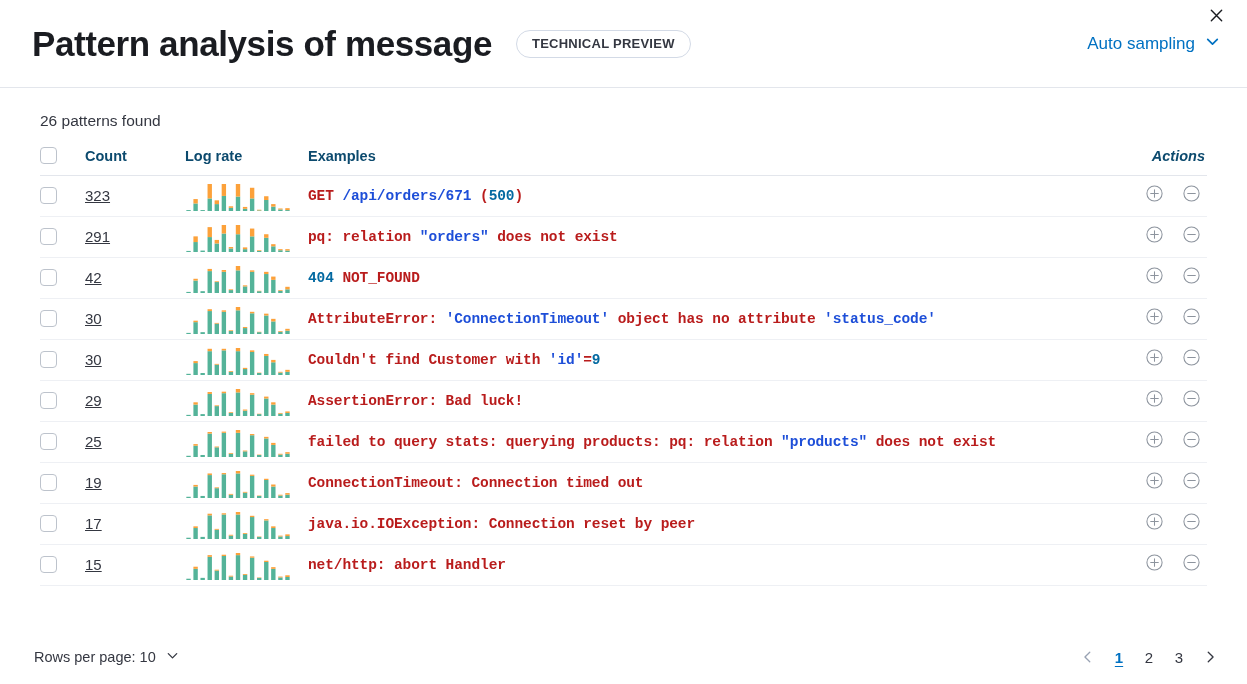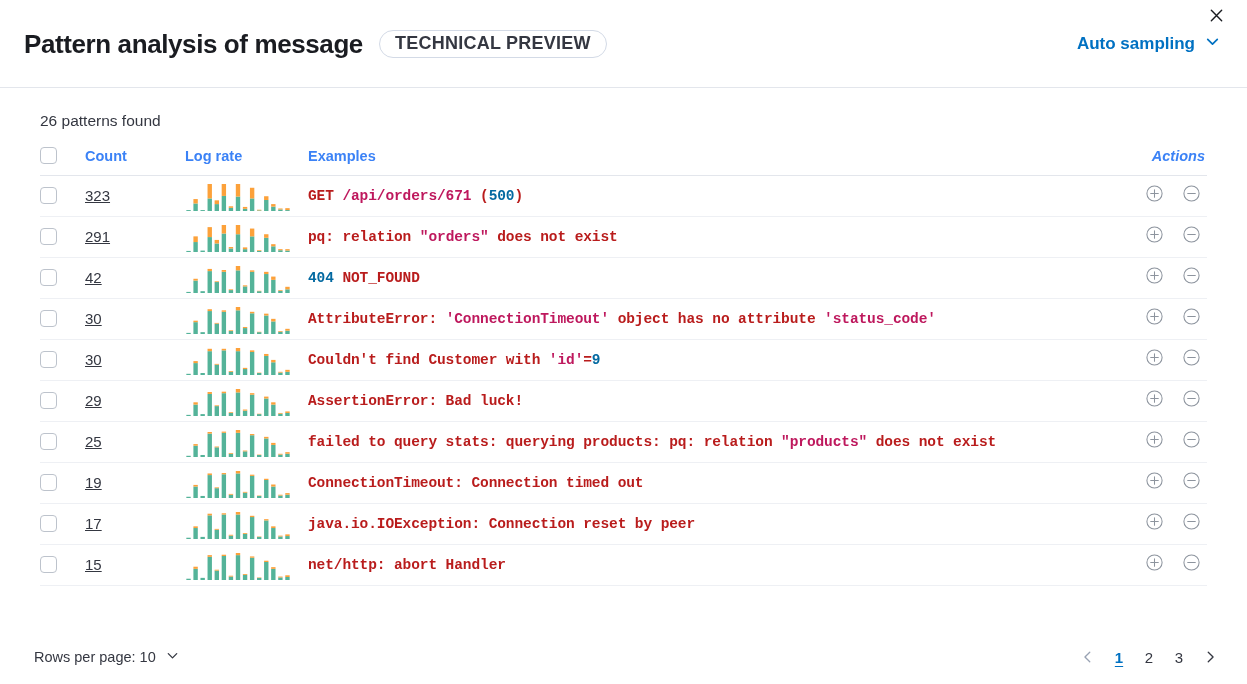--- a/index.html
+++ b/index.html
@@ -17,49 +17,49 @@
   .hdr {
     position: relative;
     height: 88px;
     padding: 0 24px;
     display: flex;
     align-items: center;
     border-bottom: 1px solid #e3e6ec;
   }
   .hdr-left { display:flex; align-items:center; gap:16px; }
   .page-title {
-    font-size: 26px;
+    font-size: 35px;
     font-weight: 700;
     letter-spacing: -0.4px;
     color: #1a1c21;
     line-height: 1;
-    margin: 0;
+    margin: 8px;
     white-space: nowrap;
   }
   .tech-badge {
     display:inline-flex; align-items:center; justify-content:center;
     height: 28px;
     padding: 0 15px;
     border: 1px solid #d3dae6;
     border-radius: 14px;
-    font-size: 18px;
+    font-size: 13px;
     font-weight: 700;
     letter-spacing: 0.25px;
     color: #343741;
     background: #fff;
     white-space: nowrap;
   }
   .hdr-right {
     margin-left: auto;
     display: flex;
     align-items: center;
     gap: 9px;
     color: #0071c2;
     font-size: 17px;
-    font-weight: 700;
+    font-weight: 400;
     cursor: pointer;
     padding-right: 2px;
   }
   .chev { display:block; }
   .close-btn {
     position: absolute;
     top: 2px; right: 18px;
     width: 26px; height: 26px;
     display:flex; align-items:center; justify-content:center;
     cursor: pointer;
@@ -73,21 +73,21 @@
     color: #343741;
     padding: 24px 0 16px 0;
     line-height: 1.2;
   }
 
   table.pat { width: 100%; border-collapse: collapse; table-layout: fixed; }
   table.pat th {
     text-align: left;
     font-size: 14.5px;
     font-weight: 700;
-    color: #3b82f6;
+    color: #0c4a6e;
     padding: 0 0 11px 0;
     border-bottom: 1px solid #e3e6ec;
     vertical-align: bottom;
   }
   table.pat td {
     border-bottom: 1px solid #eef0f4;
     padding: 0;
     vertical-align: middle;
     height: 41px;
   }
@@ -123,21 +123,21 @@
 
   
   .ex {
     font-family: "Liberation Mono", monospace;
     font-size: 14.5px;
     font-weight: 700;
     white-space: nowrap;
     letter-spacing: -0.1px;
   }
   .tk-p { color: #b91c1c; }
-  .tk-r { color: #be185d; }
+  .tk-r { color: #1d4ed8; }
   .tk-g { color: #0369a1; }
 
   
   .acts { display:flex; justify-content:flex-end; align-items:center; gap: 18px; padding-right: 6px; }
   .icon-btn { cursor:pointer; display:block; color:#69707d; }
 
   
   .footer {
     position: absolute;
     left: 0; right: 0; bottom: 0;

